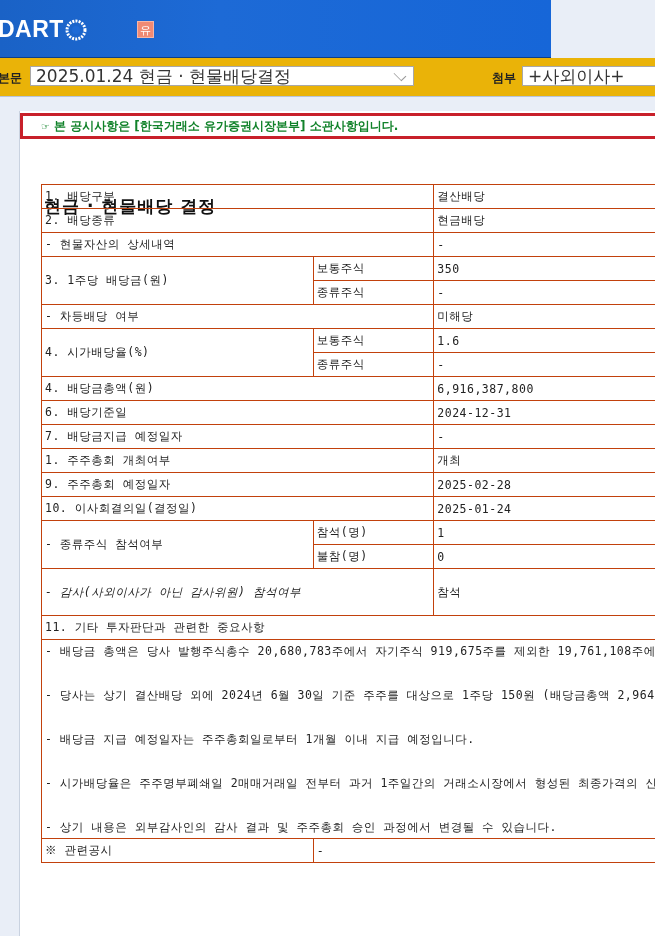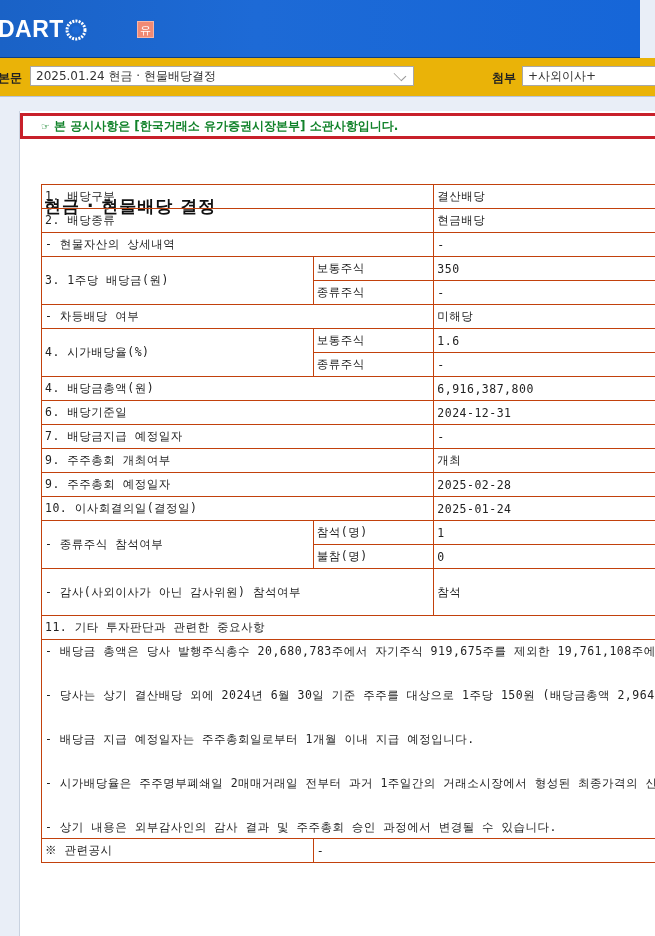--- a/index.html
+++ b/index.html
@@ -1,25 +1,25 @@
 <!DOCTYPE html>
 <html><head>
 <meta charset="utf-8">
 <style>
   html, body { margin:0; padding:0; }
   body { width:655px; height:936px; overflow:hidden; background:#e9eef7; font-family:"DejaVu Sans", sans-serif; position:relative; }
-  .header { position:absolute; left:0; top:0; width:640px; height:57px; background:linear-gradient(90deg,#1a62c6 0%,#1d6ad6 40%,#1666d8 100%); border-bottom:1px solid #0e3f87;text-decoration:underline; }
+  .header { position:absolute; left:0; top:0; width:551px; height:57px; background:linear-gradient(90deg,#1a62c6 0%,#1d6ad6 40%,#1666d8 100%); border-bottom:1px solid #0e3f87;text-decoration:underline; }
   .logo { position:absolute; left:-2px; top:16px; color:#fff; font-family:"Liberation Sans", sans-serif; font-weight:bold; font-size:23px; letter-spacing:0.5px; display:flex; align-items:center; }
   .logo-burst { width:22px; height:22px; margin-left:1px; display:inline-block; }
   .company { position:absolute; left:137px; top:21px; display:flex; align-items:center; }
   .badge { width:17px; height:17px; background:#f08a74; color:#fff; font-size:11px; line-height:17px; text-align:center; border:1px solid #f6b6a8; box-sizing:border-box; }
   .company-name { color:#fff; font-family:"Liberation Sans", sans-serif; font-size:19px; margin-left:10px; }
   .toolbar { position:absolute; left:0; top:58px; width:655px; height:38px; background:#eab308; border-bottom:1px solid #b7c4da; }
   .lbl { position:absolute; top:12px; font-size:12px; font-weight:bold; color:#222; }
-  .select { position:absolute; top:8px; height:20px; background:#fff; border:1px solid #a8a8a8; box-sizing:border-box; font-size:12px; color:#333; line-height:18px; padding-left:5px; white-space:nowrap; overflow:hidden; }
+  .select { position:absolute; top:8px; height:20px; background:#fff; border:1px solid #a8a8a8; box-sizing:border-box; font-size:17px; color:#333; line-height:18px; padding-left:5px; white-space:nowrap; overflow:hidden; }
   .chev { position:absolute; right:8px; top:3px; width:9px; height:9px; border-right:1px solid #999; border-bottom:1px solid #999; transform:rotate(45deg) scale(1.1,0.7); }
   .panel { position:absolute; left:19px; top:111px; width:660px; height:840px; background:#fff; border-left:1px solid #c9d2e0; }
   .notice { position:absolute; left:0; top:2px; width:660px; height:26px; border:3px solid #c8202a; box-sizing:border-box; font-size:12px; color:#11822a; font-weight:bold; line-height:20px; padding-left:18px; }
   .notice-icon { font-size:10px; margin-right:4px; }
   .title { position:absolute; left:24px; top:40px; font-size:17px; font-weight:bold; color:#111; letter-spacing:1px;margin-top:44px; }
   table.grid { position:absolute; left:21px; top:73px; width:594px; border-collapse:collapse; font-family:"DejaVu Sans Mono", monospace; font-size:11.5px; color:#222; }
   table.grid td { border:1px solid #c2410c; height:23px; padding:0 3px; vertical-align:middle; letter-spacing:0.5px; white-space:nowrap; }
   .c1 { width:160px; } .c2 { width:71px; } .c3 { width:335px; }
   td.wrap { white-space:normal; line-height:24px; }
   td.long { white-space:normal; line-height:22px; padding:1px 3px; }
@@ -107,42 +107,42 @@
     </tr>
     <tr>
       <td colspan="2">6. 배당기준일</td>
       <td>2024-12-31</td>
     </tr>
     <tr>
       <td colspan="2">7. 배당금지급 예정일자</td>
       <td>-</td>
     </tr>
     <tr>
-      <td colspan="2">9. 주주총회 개최여부</td>
+      <td colspan="2">1. 주주총회 개최여부</td>
       <td>개최</td>
     </tr>
     <tr>
       <td colspan="2">9. 주주총회 예정일자</td>
       <td>2025-02-28</td>
     </tr>
     <tr>
       <td colspan="2">10. 이사회결의일(결정일)</td>
       <td>2025-01-24</td>
     </tr>
     <tr>
       <td rowspan="2">- 종류주식 참석여부</td>
       <td>참석(명)</td>
       <td>1</td>
     </tr>
     <tr>
       <td>불참(명)</td>
       <td>0</td>
     </tr>
     <tr>
-      <td colspan="2" class="wrap" style="height:46px;">- 감사(사외이사가 아닌 감사위원) 참석여부</td>
+      <td colspan="2" class="wrap" style="height:46px;font-style:italic;">- 감사(사외이사가 아닌 감사위원) 참석여부</td>
       <td>참석</td>
     </tr>
     <tr>
       <td colspan="3">11. 기타 투자판단과 관련한 중요사항</td>
     </tr>
     <tr>
       <td colspan="3" class="long">
         <span class="para">- 배당금 총액은 당사 발행주식총수 20,680,783주에서 자기주식 919,675주를 제외한 19,761,108주에 대하여 산정하였습니다.</span>
         <span class="gap"></span>
         <span class="para">- 당사는 상기 결산배당 외에 2024년 6월 30일 기준 주주를 대상으로 1주당 150원 (배당금총액 2,964백만원)의 분기배당을 실시하였습니다.</span>

